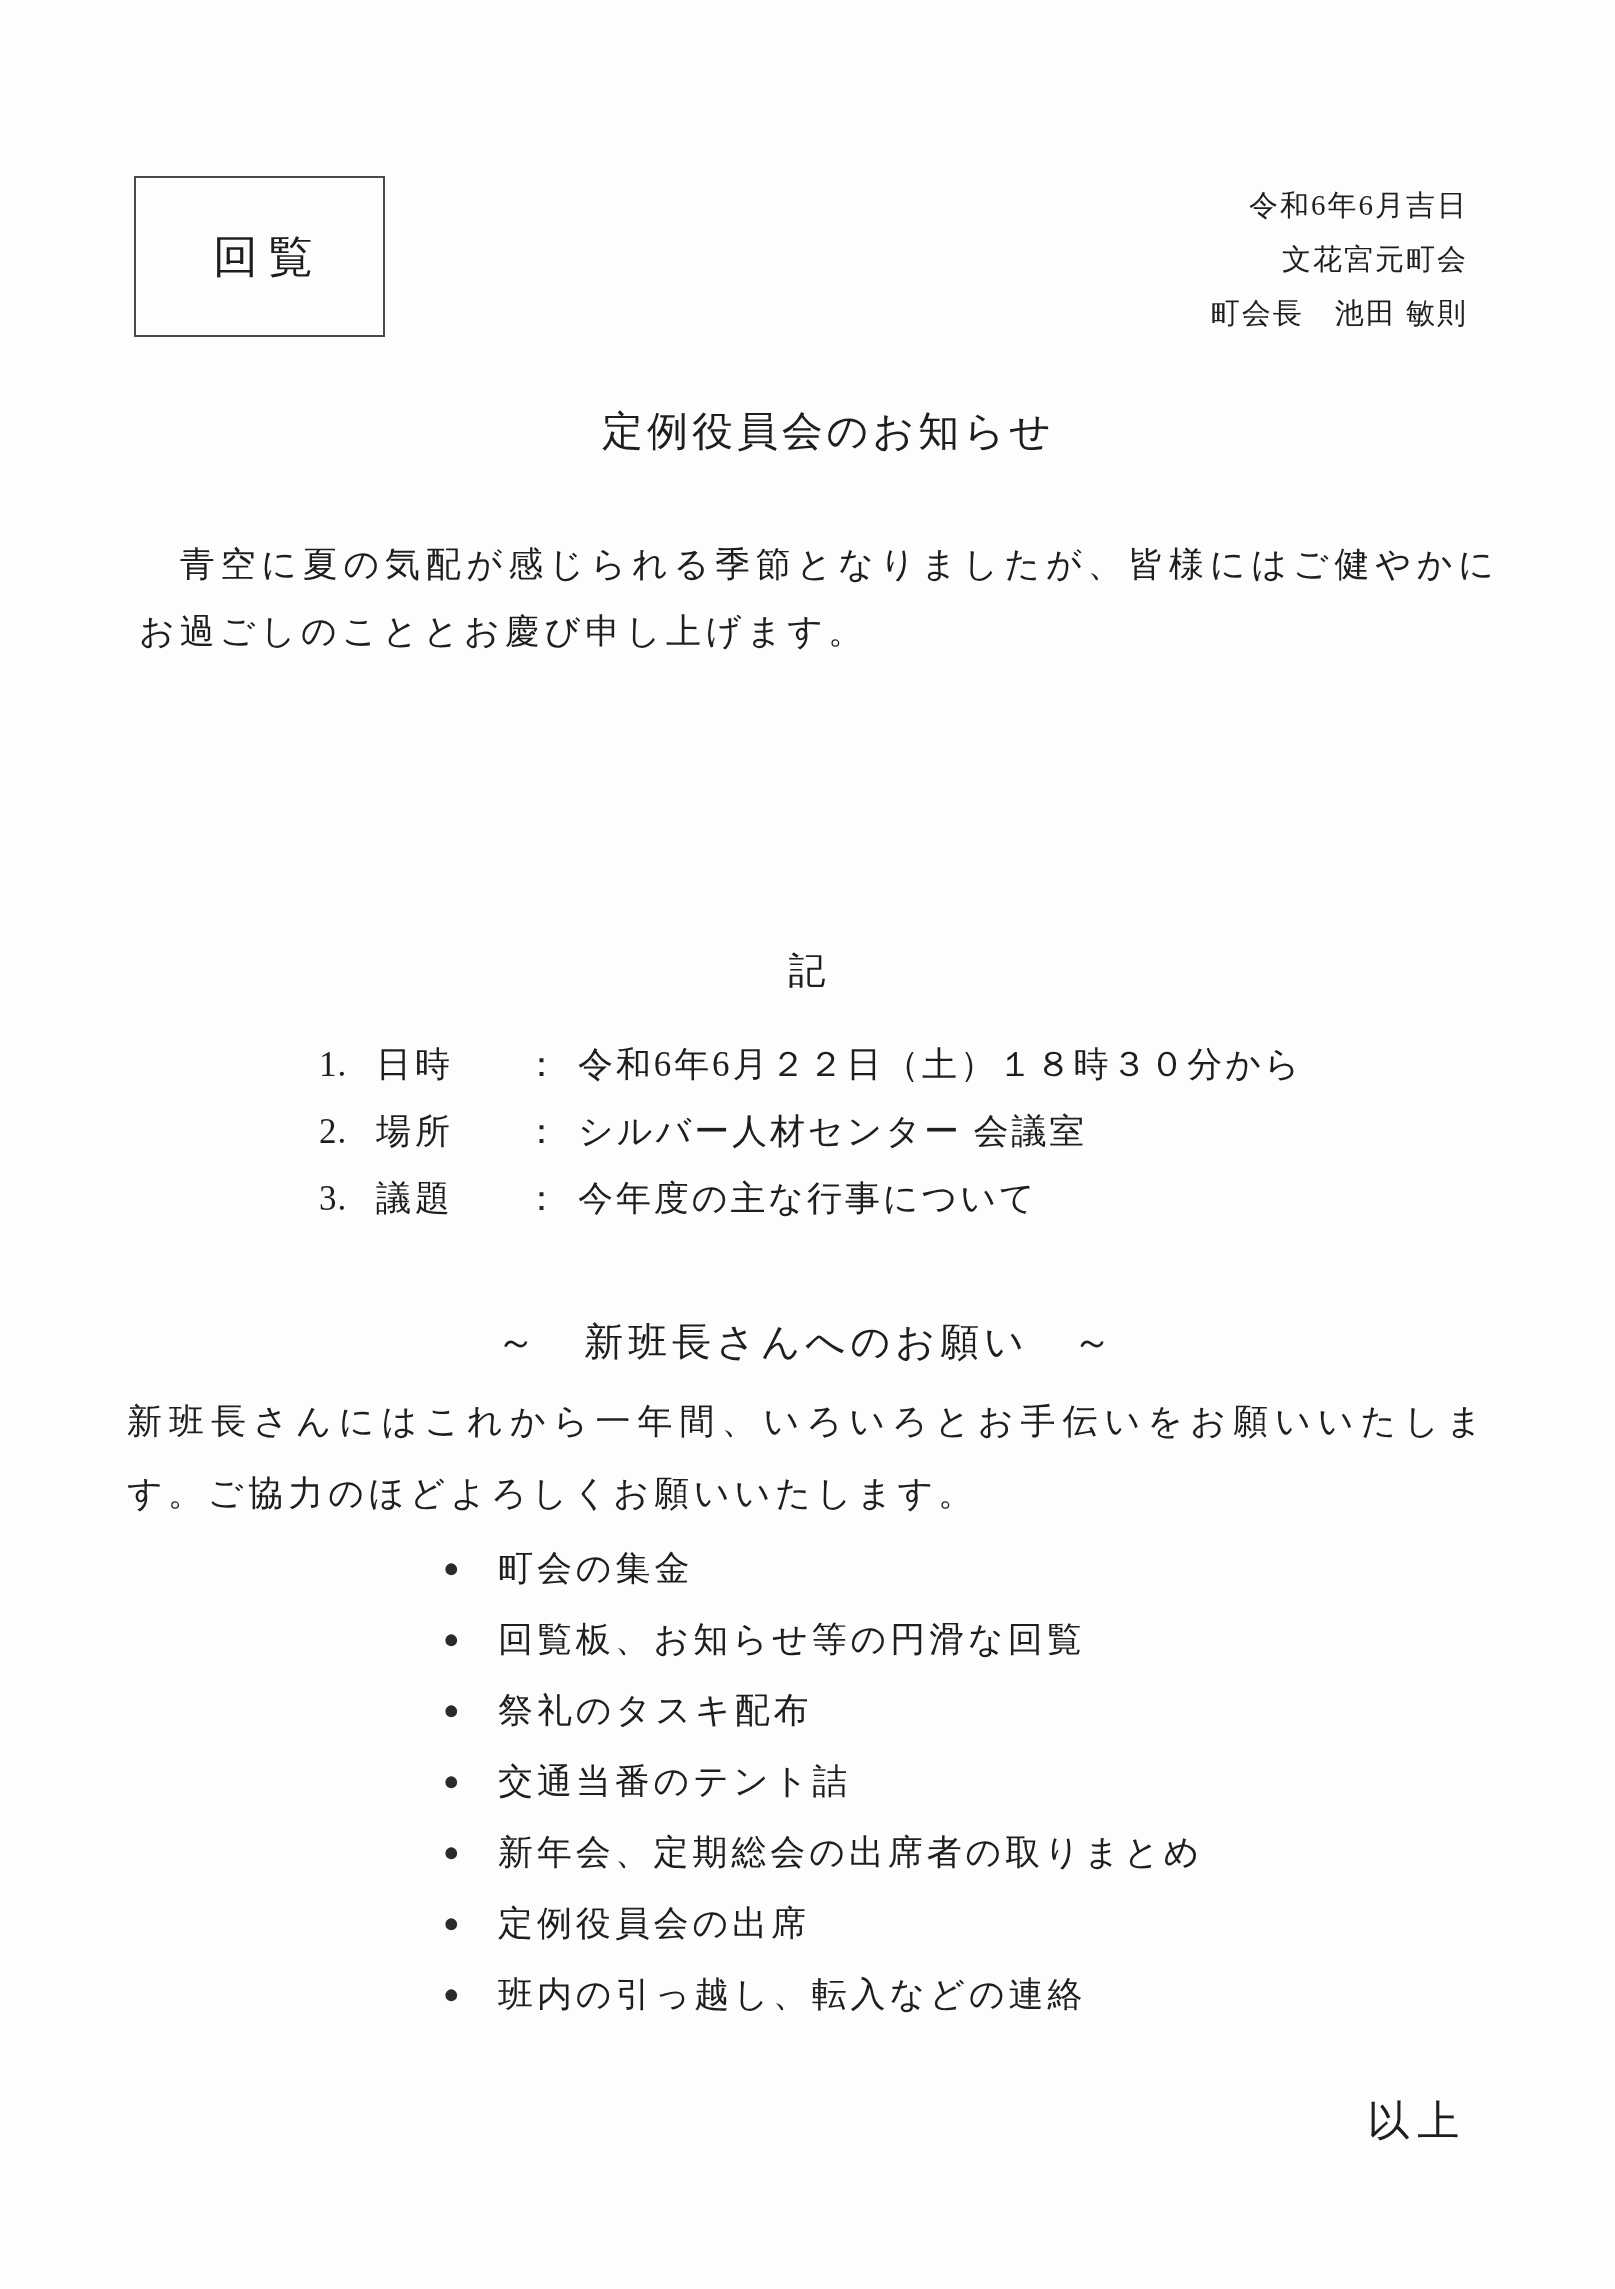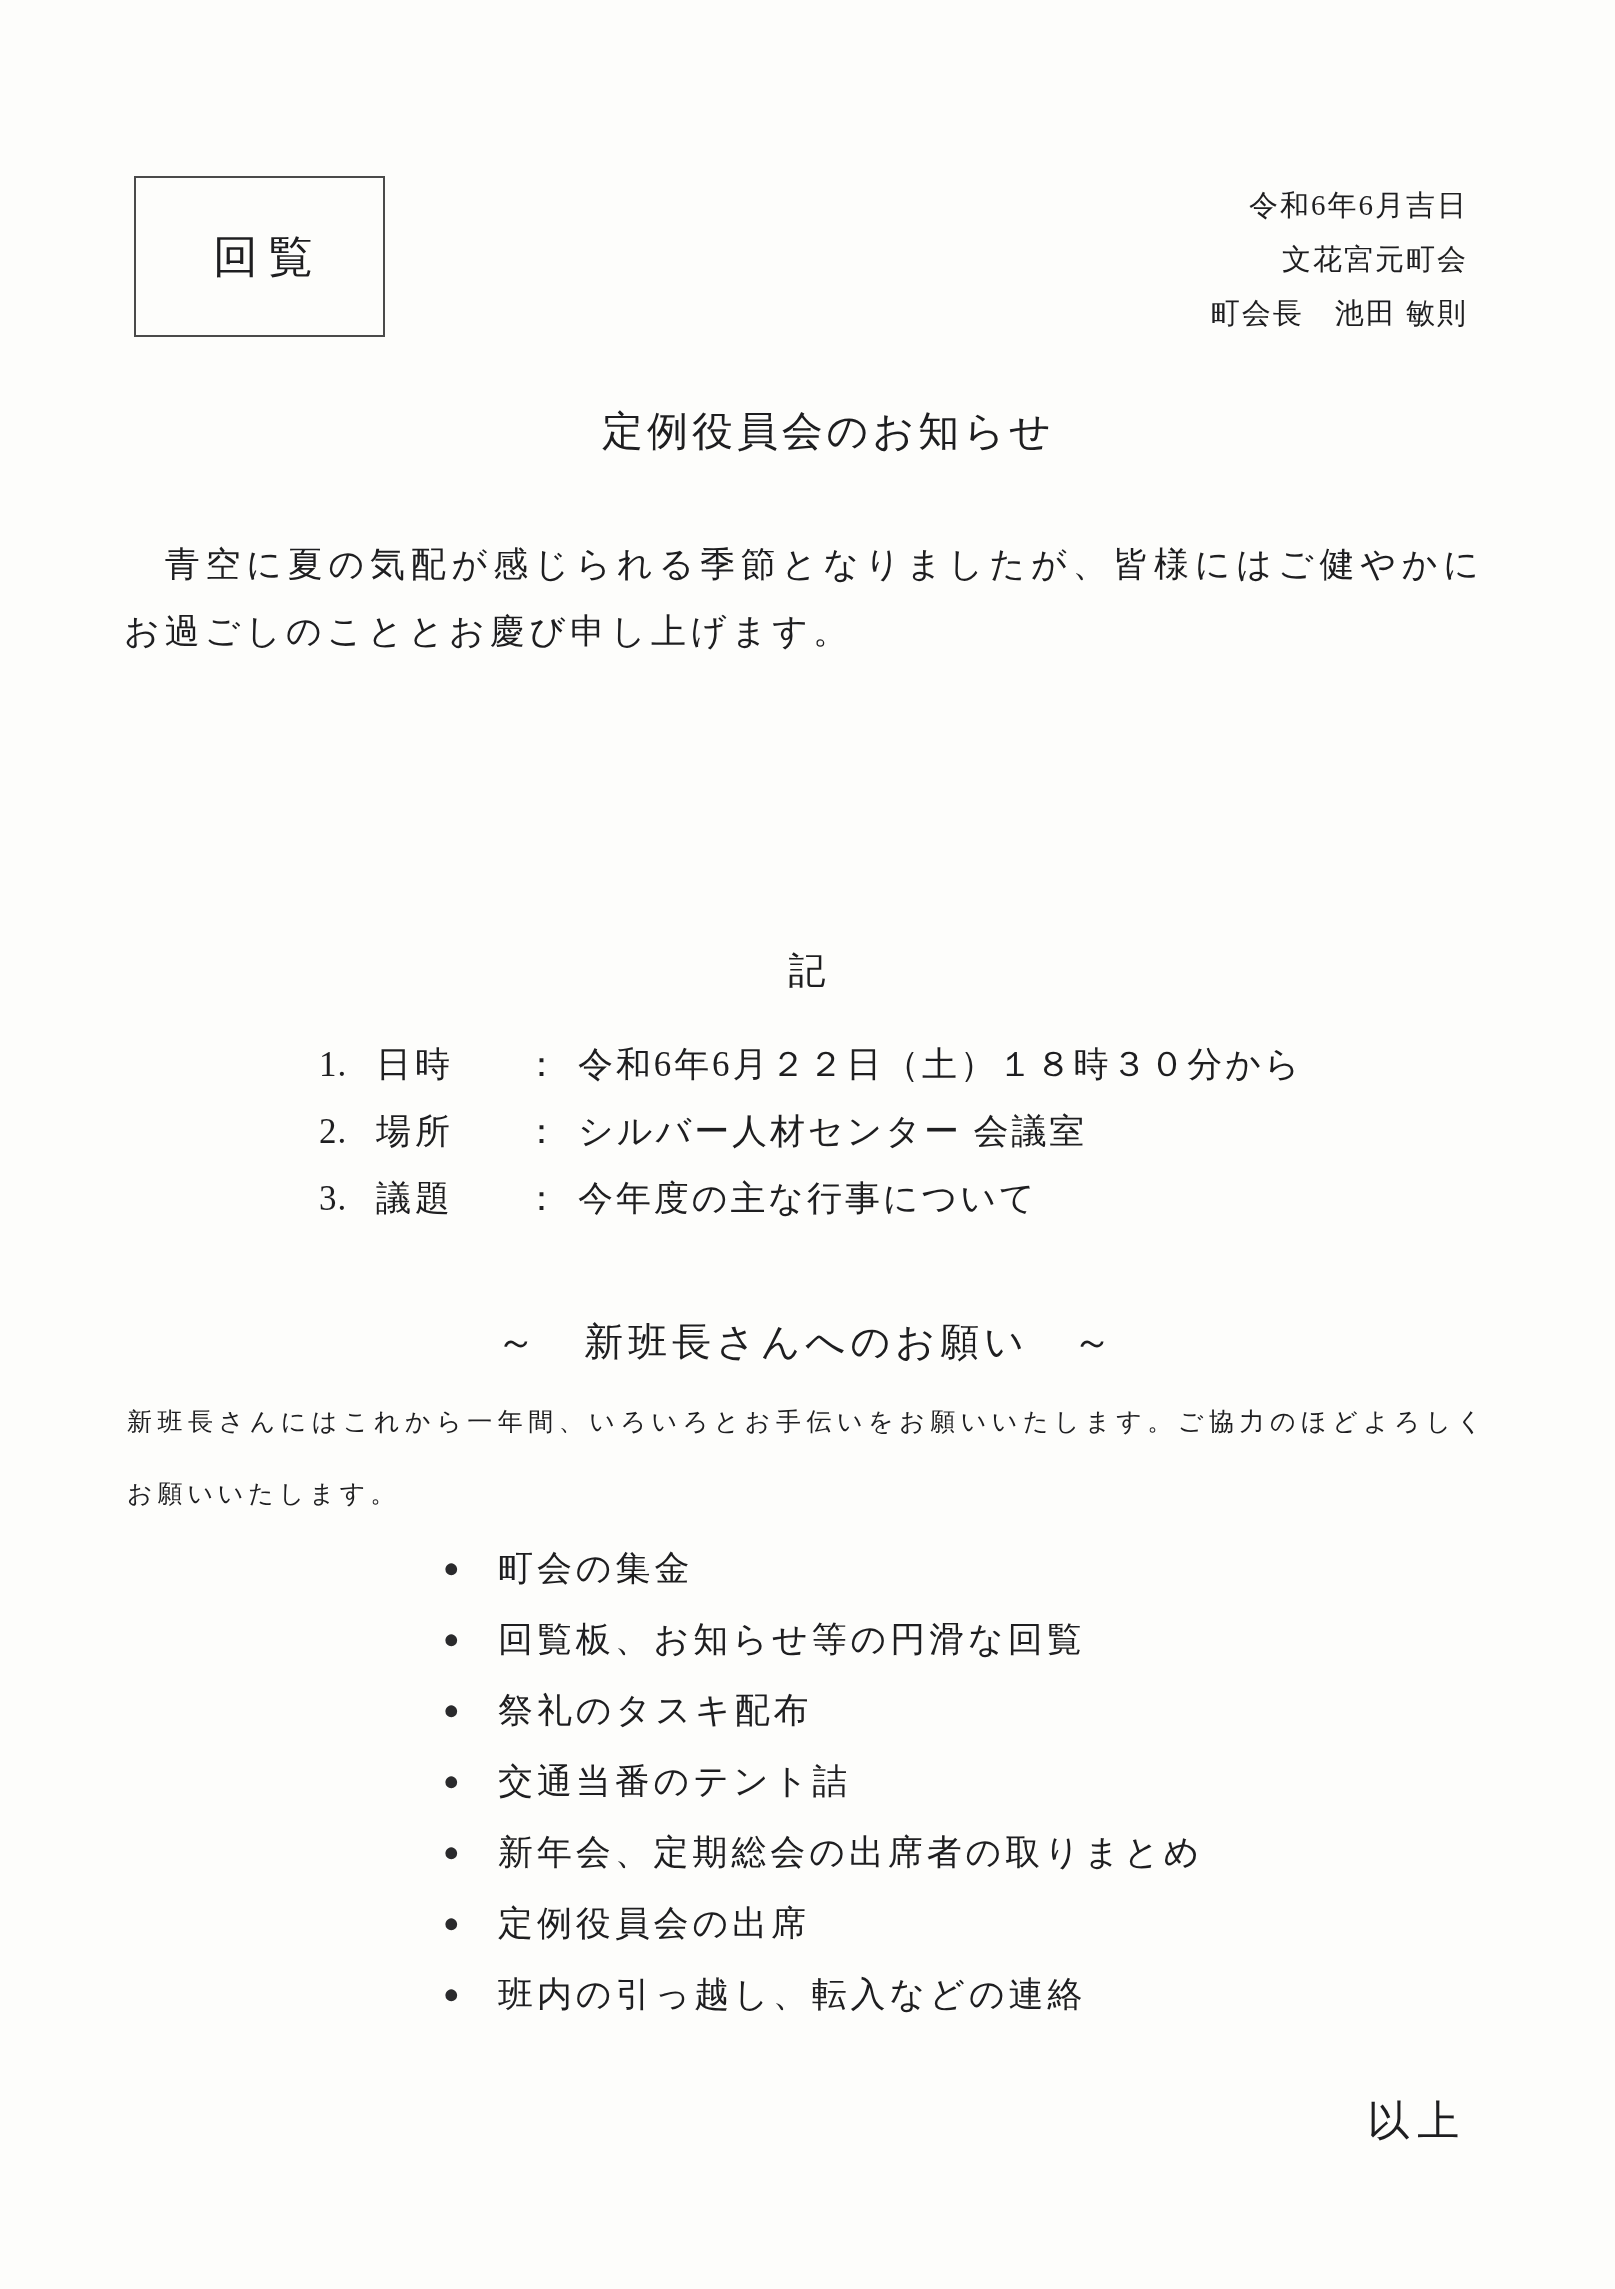--- a/index.html
+++ b/index.html
@@ -42,21 +42,21 @@
     position: absolute;
     top: 404px; left: 0; right: 0;
     text-align: center;
     font-size: 41px;
     letter-spacing: 3.9px;
     margin-left: 42px;
   }
   
   .body-block {
     position: absolute;
-    left: 124px; top: 531px;
+    left: 139px; top: 531px;
     width: 1360px;
   }
   .body-block p {
     margin: 0;
     font-size: 35px;
     line-height: 67px;
     letter-spacing: 4.9px;
     text-align: justify;
     text-justify: inter-character;
   }
@@ -87,21 +87,21 @@
     text-align: center;
     font-size: 39px;
     letter-spacing: 4.9px;
     line-height: 67px;
   }
   
   .section-intro {
     position: absolute;
     left: 127px; top: 1386px;
     width: 1360px;
-    font-size: 25px;
+    font-size: 35px;
     line-height: 72px;
     letter-spacing: 4.9px;
     text-align: justify;
     text-justify: inter-character;
     margin: 0;
   }
   
   .bullet-list {
     position: absolute;
     left: 127px; top: 1533px;

